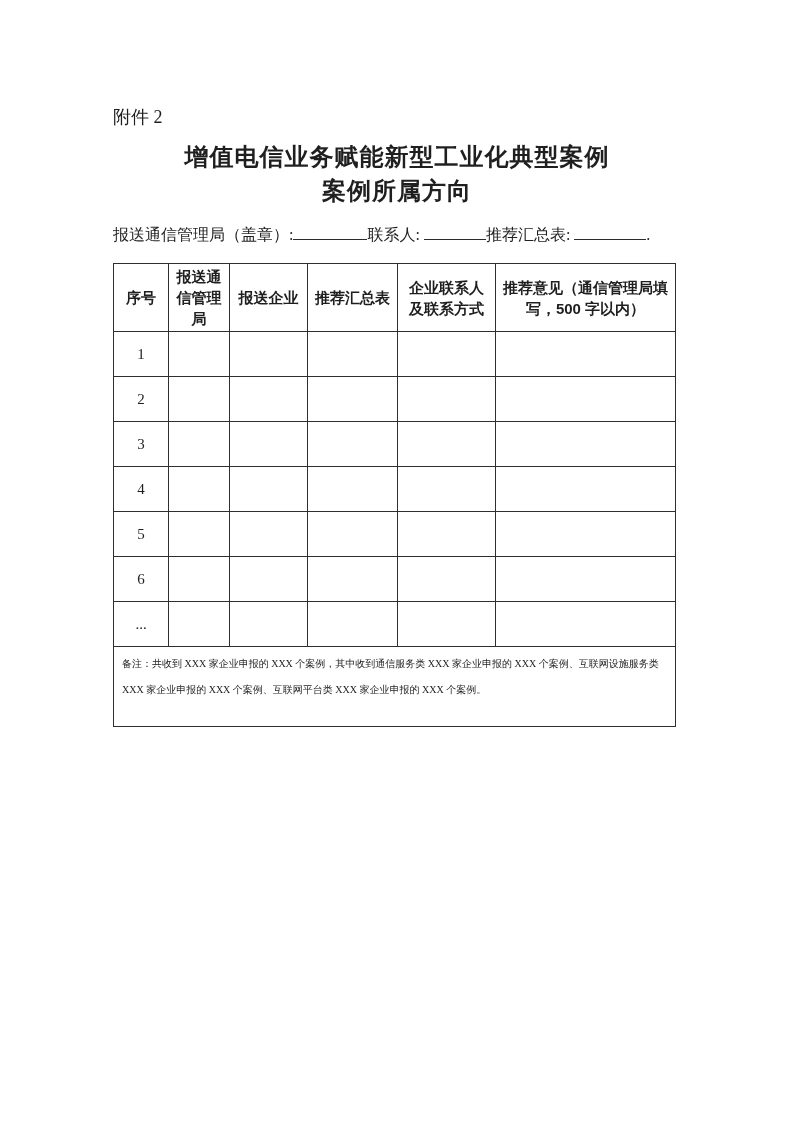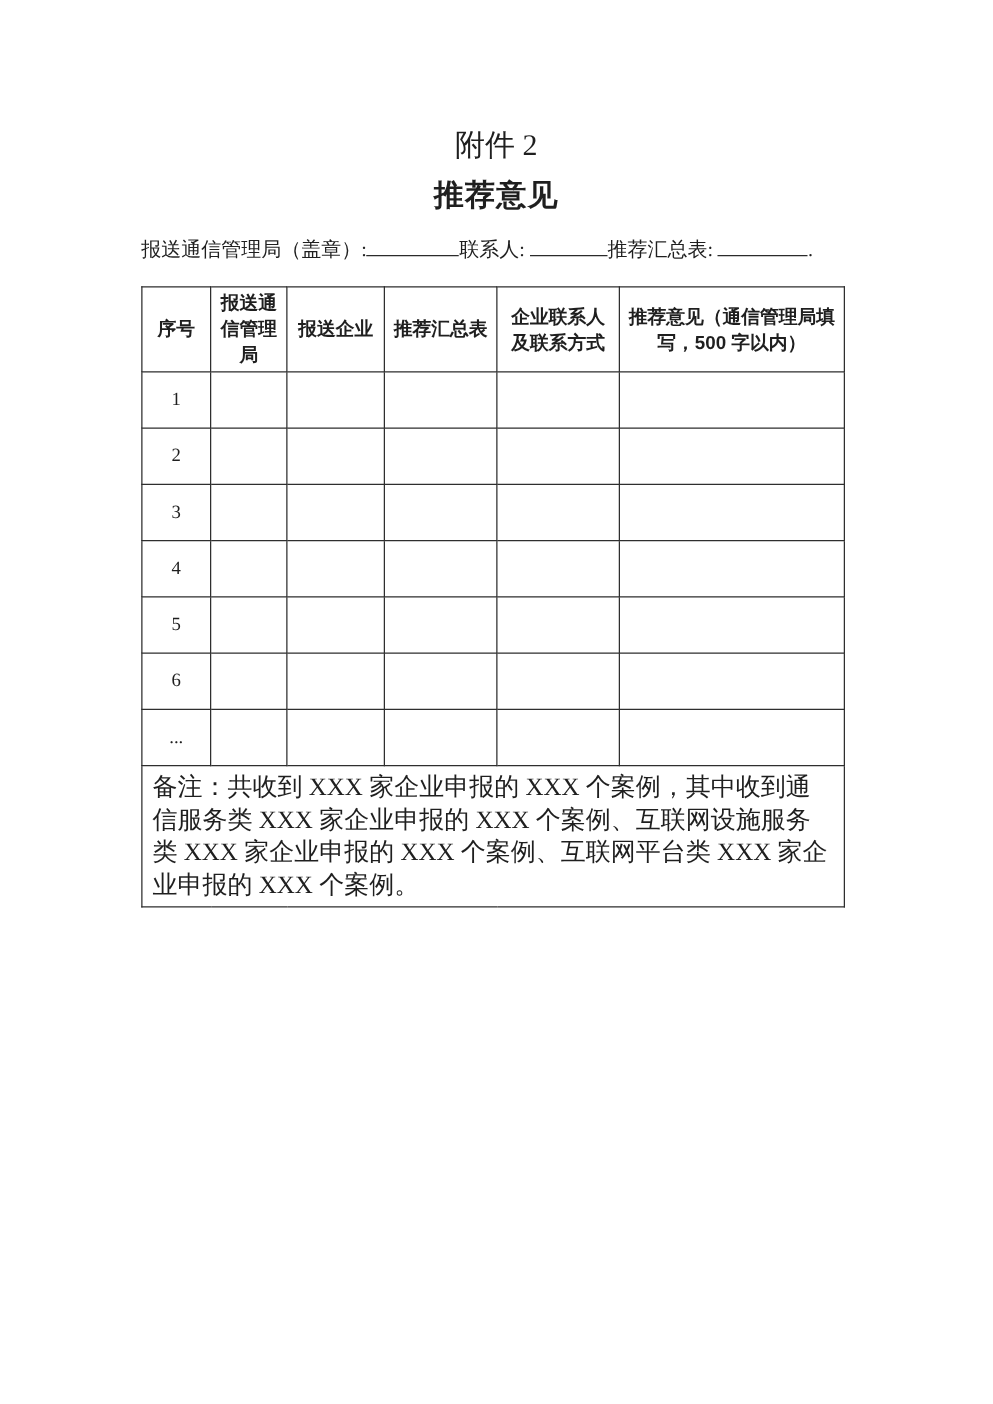--- a/index.html
+++ b/index.html
@@ -7,23 +7,22 @@
   body {
     width:794px; height:1123px;
     font-family:"Liberation Serif","DejaVu Serif",serif;
     color:#1f1f1f;
     position:relative;
     overflow:hidden;
   }
   .content { padding:104px 113px 0 113px; }
 
   .attachment {
-    font-size:24px;
+    font-size:18px;
     line-height:26px;
-    text-align:center;
   }
 
   .doc-title {
     text-align:center;
     font-weight:bold;
     font-size:24px;
     line-height:34px;
     margin-top:10px;
     letter-spacing:1px;
   }
@@ -67,34 +66,35 @@
     text-align:center;
     vertical-align:middle;
     font-size:15px;
     height:45px;
   }
   table.summary td.cell { height:45px; }
   table.summary td.note-cell {
     height:80px;
     vertical-align:top;
     text-align:left;
-    font-size:20px;
+    font-size:10px;
     line-height:26px;
     padding:4px 8px 4px 8px;
   }
 </style>
 </head>
 <body>
 
 <div class="content">
 
   <div class="attachment">附件 2</div>
 
   <div class="doc-title">
-    <div>推荐意见</div>
+    <div>增值电信业务赋能新型工业化典型案例</div>
+    <div>案例所属方向</div>
   </div>
 
   <div class="form-line">
     <span>报送通信管理局（盖章）:</span><span class="blank blank-1"></span><span>联系人:</span> <span class="blank blank-2"></span><span>推荐汇总表:</span> <span class="blank blank-3"></span><span>.</span>
   </div>
 
   <table class="summary">
     <colgroup>
       <col style="width:55px">
       <col style="width:61px">

